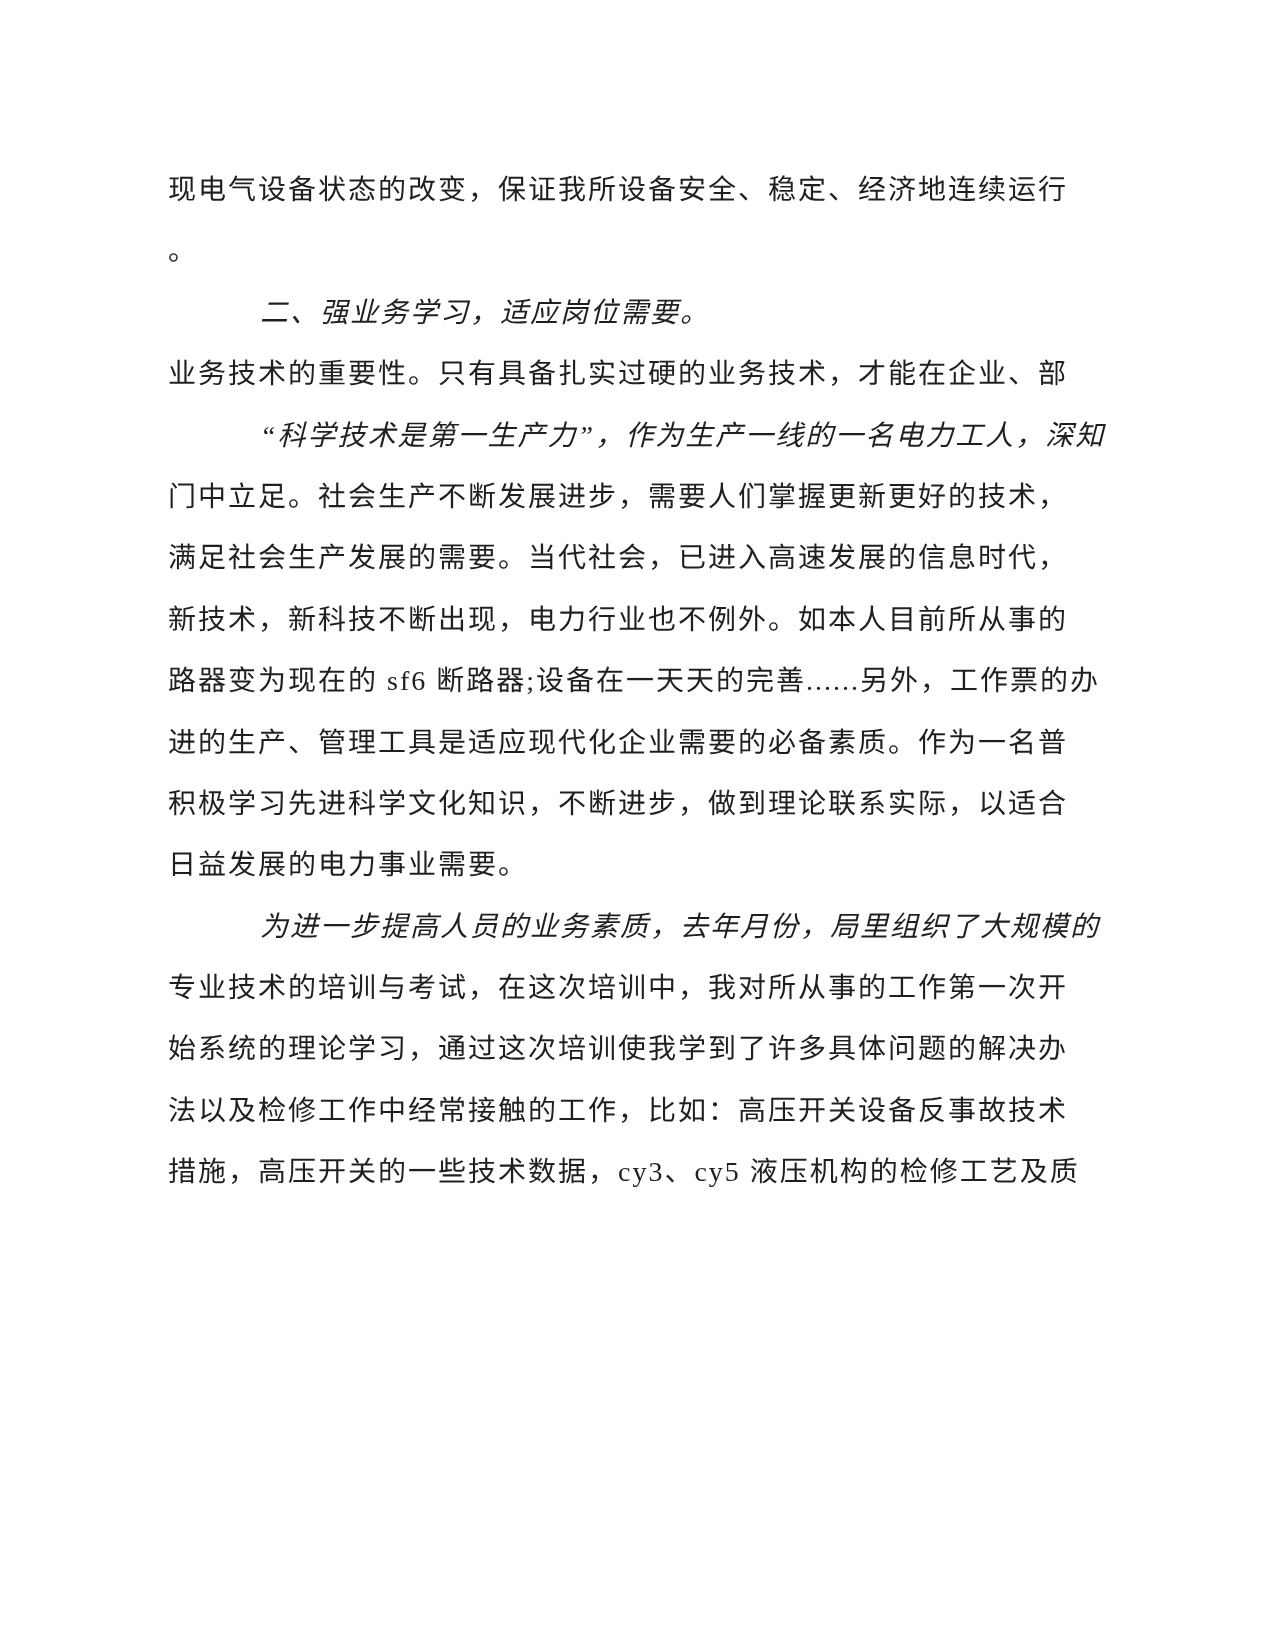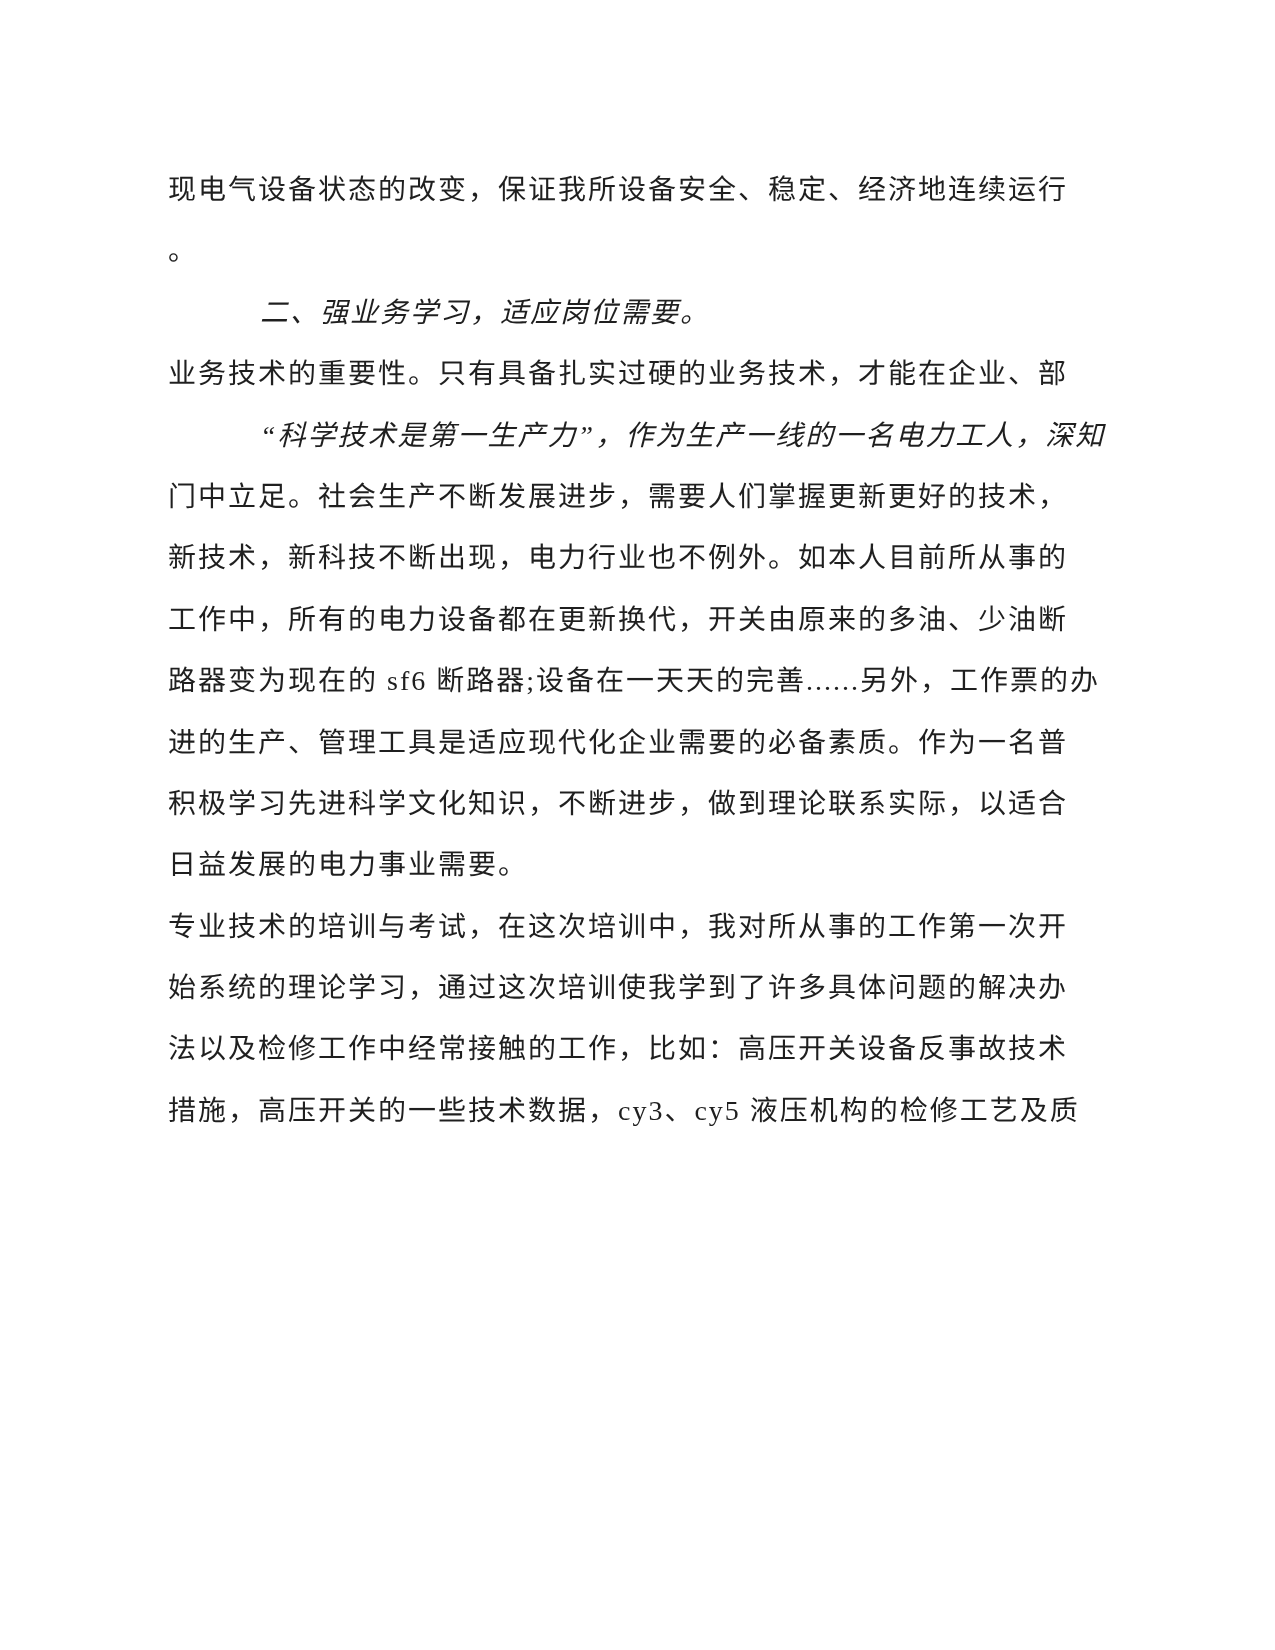--- a/index.html
+++ b/index.html
@@ -39,24 +39,25 @@
 <body>
 
 <div class="page">
   <div class="text-block">
     <div class="line">现电气设备状态的改变，保证我所设备安全、稳定、经济地连续运行</div>
     <div class="line">。</div>
     <div class="line indent">二、强业务学习，适应岗位需要。</div>
     <div class="line">业务技术的重要性。只有具备扎实过硬的业务技术，才能在企业、部</div>
     <div class="line indent">“科学技术是第一生产力”，作为生产一线的一名电力工人，深知</div>
     <div class="line">门中立足。社会生产不断发展进步，需要人们掌握更新更好的技术，</div>
+    <div class="line">满足社会生产发展的需要。当代社会，已进入高速发展的信息时代，</div>
     <div class="line">新技术，新科技不断出现，电力行业也不例外。如本人目前所从事的</div>
-    <div class="line">工作中，所有的电力设备都在更新换代，开关由原来的多油、少油断</div>
     <div class="line">路器变为现在的 sf6 断路器;设备在一天天的完善......另外，工作票的办</div>
     <div class="line">进的生产、管理工具是适应现代化企业需要的必备素质。作为一名普</div>
     <div class="line">积极学习先进科学文化知识，不断进步，做到理论联系实际，以适合</div>
     <div class="line">日益发展的电力事业需要。</div>
+    <div class="line indent">为进一步提高人员的业务素质，去年月份，局里组织了大规模的</div>
     <div class="line">专业技术的培训与考试，在这次培训中，我对所从事的工作第一次开</div>
     <div class="line">始系统的理论学习，通过这次培训使我学到了许多具体问题的解决办</div>
     <div class="line">法以及检修工作中经常接触的工作，比如：高压开关设备反事故技术</div>
     <div class="line">措施，高压开关的一些技术数据，cy3、cy5 液压机构的检修工艺及质</div>
   </div>
 </div>
 
 </body></html>

